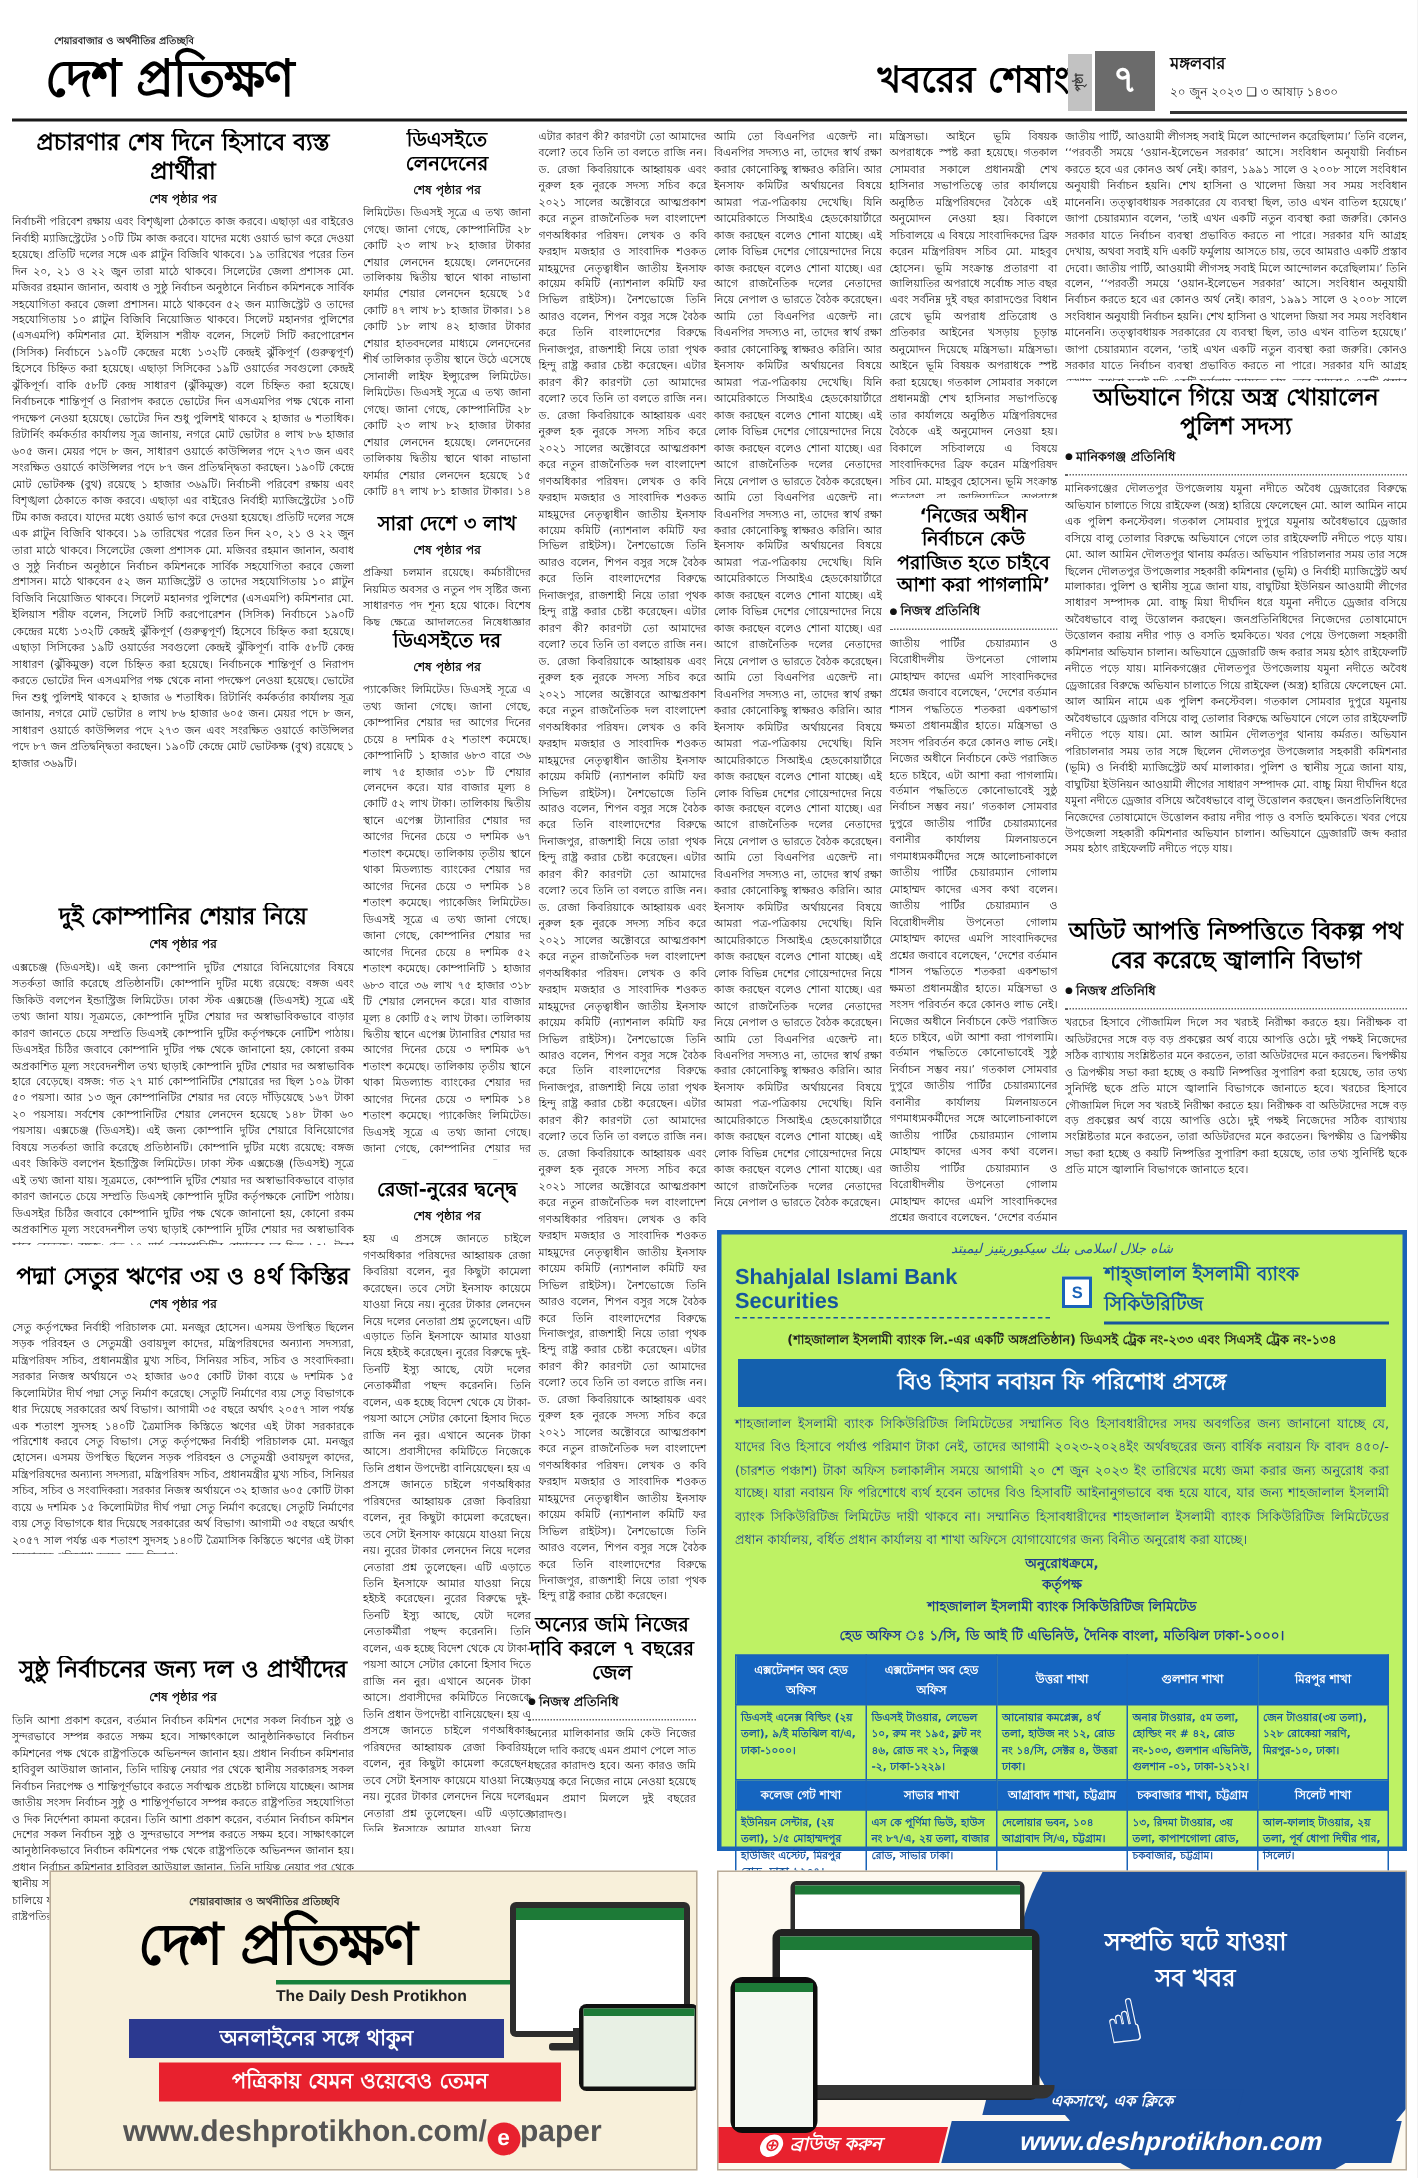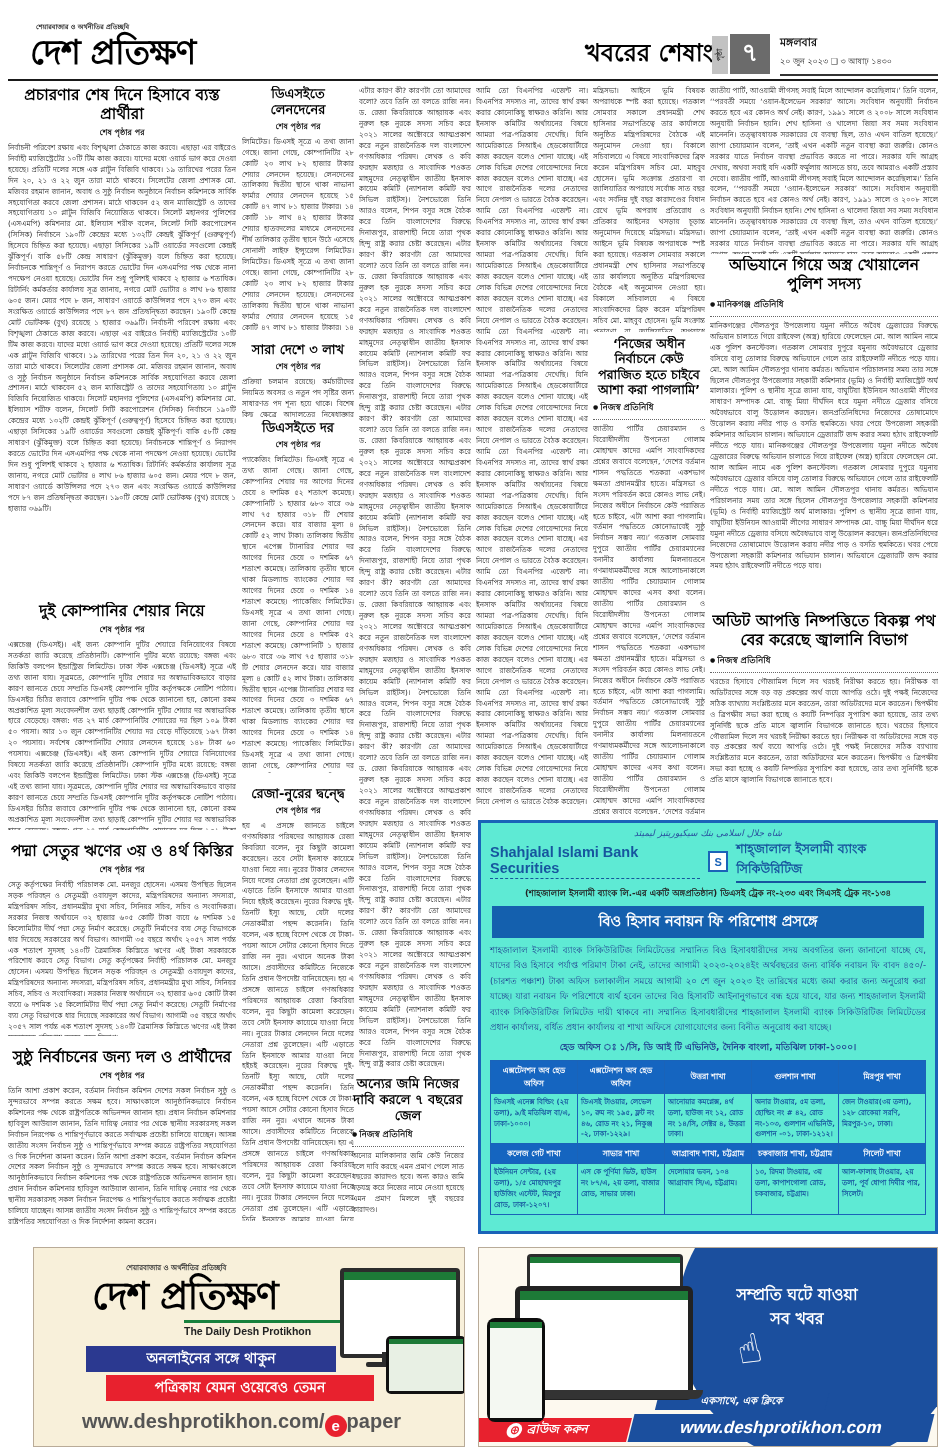--- a/index.html
+++ b/index.html
@@ -24,21 +24,21 @@
   .hl-lg{font-size:15.5px;}
   .hl-md{font-size:13px;}
   .hl-quote{font-size:12.5px;}
   .cont{font-size:8px;font-weight:bold;text-align:center;margin:2px 0 4px;color:#111;}
   .byline{font-size:8.5px;font-weight:bold;color:#111;border-bottom:1px dotted #666;
           padding:2px 0 4px;margin:2px 0 4px;}
   .byline::before{content:"● ";font-size:6px;vertical-align:1px;}
   .body{font-size:7.2px;line-height:1.52;text-align:justify;color:#151515;overflow:hidden;}
   
   .ad{position:absolute;left:478px;top:820px;width:460px;height:414px;border:3px solid #1a63b8;
-      box-sizing:border-box;background:#5eead4;padding:5px 9px;}
+      box-sizing:border-box;background:#bef264;padding:5px 9px;}
   .ad-arabic{text-align:center;font-size:9px;color:#2a52a0;font-style:italic;}
   .ad-logo-row{display:flex;align-items:center;justify-content:flex-end;gap:8px;margin-top:2px;}
   .ad-name-en{font-family:"Liberation Sans",sans-serif;font-size:14.5px;font-weight:bold;color:#16559e;
       border-bottom:1px dashed #16559e;padding-bottom:2px;}
   .ad-mark{width:17px;height:17px;background:#fff;border:2px solid #1a63b8;color:#1a63b8;font-weight:900;
       font-size:11px;display:flex;align-items:center;justify-content:center;font-family:"Liberation Sans",sans-serif;}
   .ad-name-bn{font-size:12.5px;font-weight:900;color:#16559e;border-bottom:2px solid #16559e;padding-bottom:1px;}
   .ad-sub{font-size:8.5px;font-weight:bold;text-align:center;color:#222;margin-top:4px;}
   .ad-title{background:#1460ae;color:#fff;font-size:14.5px;font-weight:900;text-align:center;
       padding:4px 0;margin:5px 2px;}
@@ -119,21 +119,21 @@
   <div class="art" style="left:8px;top:602px;width:228px;height:236px;">
     <div class="hl hl-lg">দুই কোম্পানির শেয়ার নিয়ে</div>
     <div class="cont">শেষ পৃষ্ঠার পর</div>
     <div class="body" style="height:190px;">এক্সচেঞ্জ (ডিএসই)। এই জন্য কোম্পানি দুটির শেয়ারে বিনিয়োগের বিষয়ে সতর্কতা জারি করেছে প্রতিষ্ঠানটি। কোম্পানি দুটির মধ্যে রয়েছে: বঙ্গজ এবং জিকিউ বলপেন ইন্ডাস্ট্রিজ লিমিটেড। ঢাকা স্টক এক্সচেঞ্জ (ডিএসই) সূত্রে এই তথ্য জানা যায়। সূত্রমতে, কোম্পানি দুটির শেয়ার দর অস্বাভাবিকভাবে বাড়ার কারণ জানতে চেয়ে সম্প্রতি ডিএসই কোম্পানি দুটির কর্তৃপক্ষকে নোটিশ পাঠায়। ডিএসইর চিঠির জবাবে কোম্পানি দুটির পক্ষ থেকে জানানো হয়, কোনো রকম অপ্রকাশিত মূল্য সংবেদনশীল তথ্য ছাড়াই কোম্পানি দুটির শেয়ার দর অস্বাভাবিক হারে বেড়েছে। বঙ্গজ: গত ২৭ মার্চ কোম্পানিটির শেয়ারের দর ছিল ১০৯ টাকা ৫০ পয়সা। আর ১৩ জুন কোম্পানিটির শেয়ার দর বেড়ে দাঁড়িয়েছে ১৬৭ টাকা ২০ পয়সায়। সর্বশেষ কোম্পানিটির শেয়ার লেনদেন হয়েছে ১৪৮ টাকা ৬০ পয়সায়। এক্সচেঞ্জ (ডিএসই)। এই জন্য কোম্পানি দুটির শেয়ারে বিনিয়োগের বিষয়ে সতর্কতা জারি করেছে প্রতিষ্ঠানটি। কোম্পানি দুটির মধ্যে রয়েছে: বঙ্গজ এবং জিকিউ বলপেন ইন্ডাস্ট্রিজ লিমিটেড। ঢাকা স্টক এক্সচেঞ্জ (ডিএসই) সূত্রে এই তথ্য জানা যায়। সূত্রমতে, কোম্পানি দুটির শেয়ার দর অস্বাভাবিকভাবে বাড়ার কারণ জানতে চেয়ে সম্প্রতি ডিএসই কোম্পানি দুটির কর্তৃপক্ষকে নোটিশ পাঠায়। ডিএসইর চিঠির জবাবে কোম্পানি দুটির পক্ষ থেকে জানানো হয়, কোনো রকম অপ্রকাশিত মূল্য সংবেদনশীল তথ্য ছাড়াই কোম্পানি দুটির শেয়ার দর অস্বাভাবিক হারে বেড়েছে। বঙ্গজ: গত ২৭ মার্চ কোম্পানিটির শেয়ারের দর ছিল ১০৯ টাকা ৫০ পয়সা। আর ১৩ জুন কোম্পানিটির শেয়ার দর বেড়ে দাঁড়িয়েছে ১৬৭ টাকা ২০ পয়সায়। সর্বশেষ কোম্পানিটির শেয়ার লেনদেন হয়েছে ১৪৮ টাকা ৬০ পয়সায়। </div>
   </div>
   <div class="art" style="left:8px;top:842px;width:228px;height:202px;">
     <div class="hl hl-lg">পদ্মা সেতুর ঋণের ৩য় ও ৪র্থ কিস্তির</div>
     <div class="cont">শেষ পৃষ্ঠার পর</div>
     <div class="body" style="height:156px;">সেতু কর্তৃপক্ষের নির্বাহী পরিচালক মো. মনজুর হোসেন। এসময় উপস্থিত ছিলেন সড়ক পরিবহন ও সেতুমন্ত্রী ওবায়দুল কাদের, মন্ত্রিপরিষদের অন্যান্য সদস্যরা, মন্ত্রিপরিষদ সচিব, প্রধানমন্ত্রীর মুখ্য সচিব, সিনিয়র সচিব, সচিব ও সংবাদিকরা। সরকার নিজস্ব অর্থায়নে ৩২ হাজার ৬০৫ কোটি টাকা ব্যয়ে ৬ দশমিক ১৫ কিলোমিটার দীর্ঘ পদ্মা সেতু নির্মাণ করেছে। সেতুটি নির্মাণের ব্যয় সেতু বিভাগকে ধার দিয়েছে সরকারের অর্থ বিভাগ। আগামী ৩৫ বছরে অর্থাৎ ২০৫৭ সাল পর্যন্ত এক শতাংশ সুদসহ ১৪০টি ত্রৈমাসিক কিস্তিতে ঋণের এই টাকা সরকারকে পরিশোধ করবে সেতু বিভাগ। সেতু কর্তৃপক্ষের নির্বাহী পরিচালক মো. মনজুর হোসেন। এসময় উপস্থিত ছিলেন সড়ক পরিবহন ও সেতুমন্ত্রী ওবায়দুল কাদের, মন্ত্রিপরিষদের অন্যান্য সদস্যরা, মন্ত্রিপরিষদ সচিব, প্রধানমন্ত্রীর মুখ্য সচিব, সিনিয়র সচিব, সচিব ও সংবাদিকরা। সরকার নিজস্ব অর্থায়নে ৩২ হাজার ৬০৫ কোটি টাকা ব্যয়ে ৬ দশমিক ১৫ কিলোমিটার দীর্ঘ পদ্মা সেতু নির্মাণ করেছে। সেতুটি নির্মাণের ব্যয় সেতু বিভাগকে ধার দিয়েছে সরকারের অর্থ বিভাগ। আগামী ৩৫ বছরে অর্থাৎ ২০৫৭ সাল পর্যন্ত এক শতাংশ সুদসহ ১৪০টি ত্রৈমাসিক কিস্তিতে ঋণের এই টাকা সরকারকে পরিশোধ করবে সেতু বিভাগ। </div>
   </div>
-  <div class="art" style="left:8px;top:1048px;width:228px;height:184px;">
+  <div class="art" style="left:8px;top:1104px;width:228px;height:184px;">
     <div class="hl hl-lg">সুষ্ঠু নির্বাচনের জন্য দল ও প্রার্থীদের</div>
     <div class="cont">শেষ পৃষ্ঠার পর</div>
     <div class="body" style="height:138px;">তিনি আশা প্রকাশ করেন, বর্তমান নির্বাচন কমিশন দেশের সকল নির্বাচন সুষ্ঠু ও সুন্দরভাবে সম্পন্ন করতে সক্ষম হবে। সাক্ষাৎকালে আনুষ্ঠানিকভাবে নির্বাচন কমিশনের পক্ষ থেকে রাষ্ট্রপতিকে অভিনন্দন জানান হয়। প্রধান নির্বাচন কমিশনার হাবিবুল আউয়াল জানান, তিনি দায়িত্ব নেয়ার পর থেকে স্থানীয় সরকারসহ সকল নির্বাচন নিরপেক্ষ ও শান্তিপূর্ণভাবে করতে সর্বাত্মক প্রচেষ্টা চালিয়ে যাচ্ছেন। আসন্ন জাতীয় সংসদ নির্বাচন সুষ্ঠু ও শান্তিপূর্ণভাবে সম্পন্ন করতে রাষ্ট্রপতির সহযোগিতা ও দিক নির্দেশনা কামনা করেন। তিনি আশা প্রকাশ করেন, বর্তমান নির্বাচন কমিশন দেশের সকল নির্বাচন সুষ্ঠু ও সুন্দরভাবে সম্পন্ন করতে সক্ষম হবে। সাক্ষাৎকালে আনুষ্ঠানিকভাবে নির্বাচন কমিশনের পক্ষ থেকে রাষ্ট্রপতিকে অভিনন্দন জানান হয়। প্রধান নির্বাচন কমিশনার হাবিবুল আউয়াল জানান, তিনি দায়িত্ব নেয়ার পর থেকে স্থানীয় সরকারসহ সকল নির্বাচন নিরপেক্ষ ও শান্তিপূর্ণভাবে করতে সর্বাত্মক প্রচেষ্টা চালিয়ে যাচ্ছেন। আসন্ন জাতীয় সংসদ নির্বাচন সুষ্ঠু ও শান্তিপূর্ণভাবে সম্পন্ন করতে রাষ্ট্রপতির সহযোগিতা ও দিক নির্দেশনা কামনা করেন। </div>
   </div>
 
   <div class="art" style="left:242px;top:86px;width:112px;height:244px;">
     <div class="hl hl-md">ডিএসইতে লেনদেনের</div>
     <div class="cont">শেষ পৃষ্ঠার পর</div>
     <div class="body" style="height:196px;">লিমিটেড। ডিএসই সূত্রে এ তথ্য জানা গেছে। জানা গেছে, কোম্পানিটির ২৮ কোটি ২৩ লাখ ৮২ হাজার টাকার শেয়ার লেনদেন হয়েছে। লেনদেনের তালিকায় দ্বিতীয় স্থানে থাকা নাভানা ফার্মার শেয়ার লেনদেন হয়েছে ১৫ কোটি ৪৭ লাখ ৮১ হাজার টাকার। ১৪ কোটি ১৮ লাখ ৪২ হাজার টাকার শেয়ার হাতবদলের মাধ্যমে লেনদেনের শীর্ষ তালিকার তৃতীয় স্থানে উঠে এসেছে সোনালী লাইফ ইন্স্যুরেন্স লিমিটেড। লিমিটেড। ডিএসই সূত্রে এ তথ্য জানা গেছে। জানা গেছে, কোম্পানিটির ২৮ কোটি ২৩ লাখ ৮২ হাজার টাকার শেয়ার লেনদেন হয়েছে। লেনদেনের তালিকায় দ্বিতীয় স্থানে থাকা নাভানা ফার্মার শেয়ার লেনদেন হয়েছে ১৫ কোটি ৪৭ লাখ ৮১ হাজার টাকার। ১৪ কোটি ১৮ লাখ ৪২ হাজার টাকার শেয়ার হাতবদলের মাধ্যমে লেনদেনের শীর্ষ তালিকার তৃতীয় স্থানে উঠে এসেছে সোনালী লাইফ ইন্স্যুরেন্স লিমিটেড। </div>
   </div>
@@ -192,20 +192,25 @@
   <div class="ad">
     <div class="ad-arabic">شاه جلال اسلامى بنك سيكيوريتيز ليميتد</div>
     <div class="ad-logo-row">
       <span class="ad-name-en">Shahjalal Islami Bank Securities</span>
       <span class="ad-mark">S</span>
       <span class="ad-name-bn">শাহ্‌জালাল ইসলামী ব্যাংক সিকিউরিটিজ</span>
     </div>
     <div class="ad-sub">(শাহজালাল ইসলামী ব্যাংক লি.-এর একটি অঙ্গপ্রতিষ্ঠান) ডিএসই ট্রেক নং-২৩৩ এবং সিএসই ট্রেক নং-১৩৪</div>
     <div class="ad-title">বিও হিসাব নবায়ন ফি পরিশোধ প্রসঙ্গে</div>
     <div class="ad-body">শাহজালাল ইসলামী ব্যাংক সিকিউরিটিজ লিমিটেডের সম্মানিত বিও হিসাবধারীদের সদয় অবগতির জন্য জানানো যাচ্ছে যে, যাদের বিও হিসাবে পর্যাপ্ত পরিমাণ টাকা নেই, তাদের আগামী ২০২৩-২০২৪ইং অর্থবছরের জন্য বার্ষিক নবায়ন ফি বাবদ ৪৫০/-(চারশত পঞ্চাশ) টাকা অফিস চলাকালীন সময়ে আগামী ২০ শে জুন ২০২৩ ইং তারিখের মধ্যে জমা করার জন্য অনুরোধ করা যাচ্ছে। যারা নবায়ন ফি পরিশোধে ব্যর্থ হবেন তাদের বিও হিসাবটি আইনানুগভাবে বন্ধ হয়ে যাবে, যার জন্য শাহজালাল ইসলামী ব্যাংক সিকিউরিটিজ লিমিটেড দায়ী থাকবে না। সম্মানিত হিসাবধারীদের শাহজালাল ইসলামী ব্যাংক সিকিউরিটিজ লিমিটেডের প্রধান কার্যালয়, বর্ধিত প্রধান কার্যালয় বা শাখা অফিসে যোগাযোগের জন্য বিনীত অনুরোধ করা যাচ্ছে।</div>
+    <div class="ad-sign">
+      <div>অনুরোধক্রমে,</div>
+      <div>কর্তৃপক্ষ</div>
+      <div>শাহজালাল ইসলামী ব্যাংক সিকিউরিটিজ লিমিটেড</div>
+    </div>
     <div class="ad-ho">হেড অফিস ঃ ১/সি, ডি আই টি এভিনিউ, দৈনিক বাংলা, মতিঝিল ঢাকা-১০০০।</div>
     <table class="ad-table">
       <tbody>
           <tr>
         <th>এক্সটেনশন অব হেড অফিস</th>
         <th>এক্সটেনশন অব হেড অফিস</th>
         <th>উত্তরা শাখা</th>
         <th>গুলশান শাখা</th>
         <th>মিরপুর শাখা</th>
       </tr>

